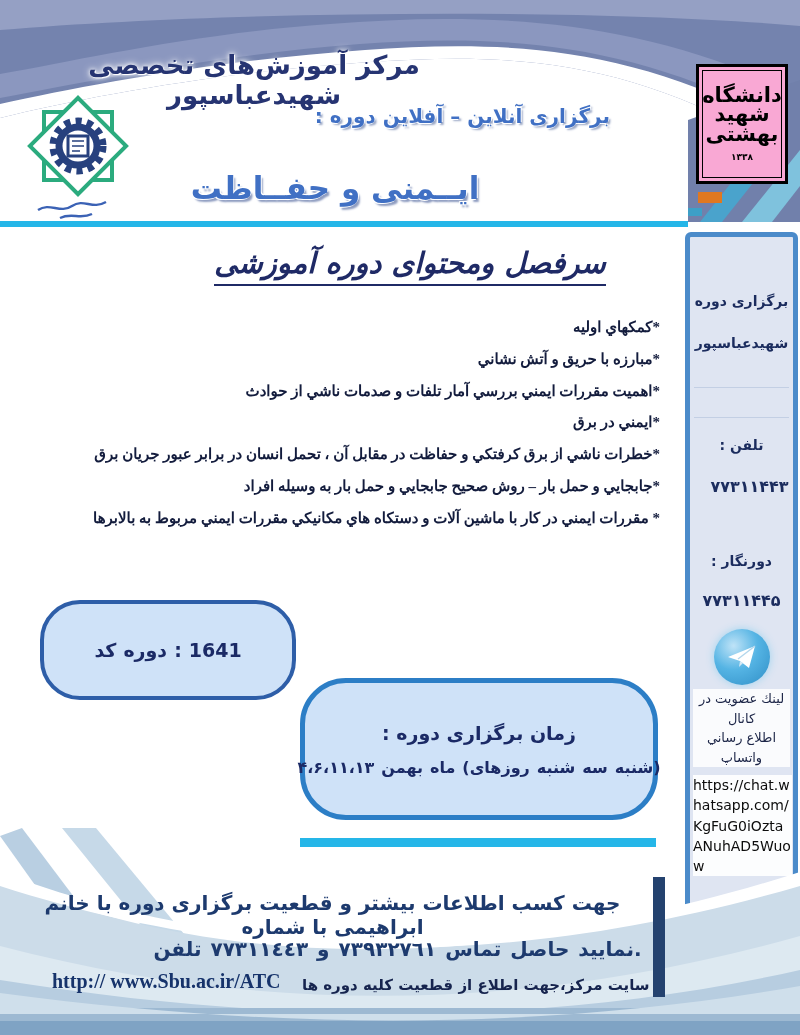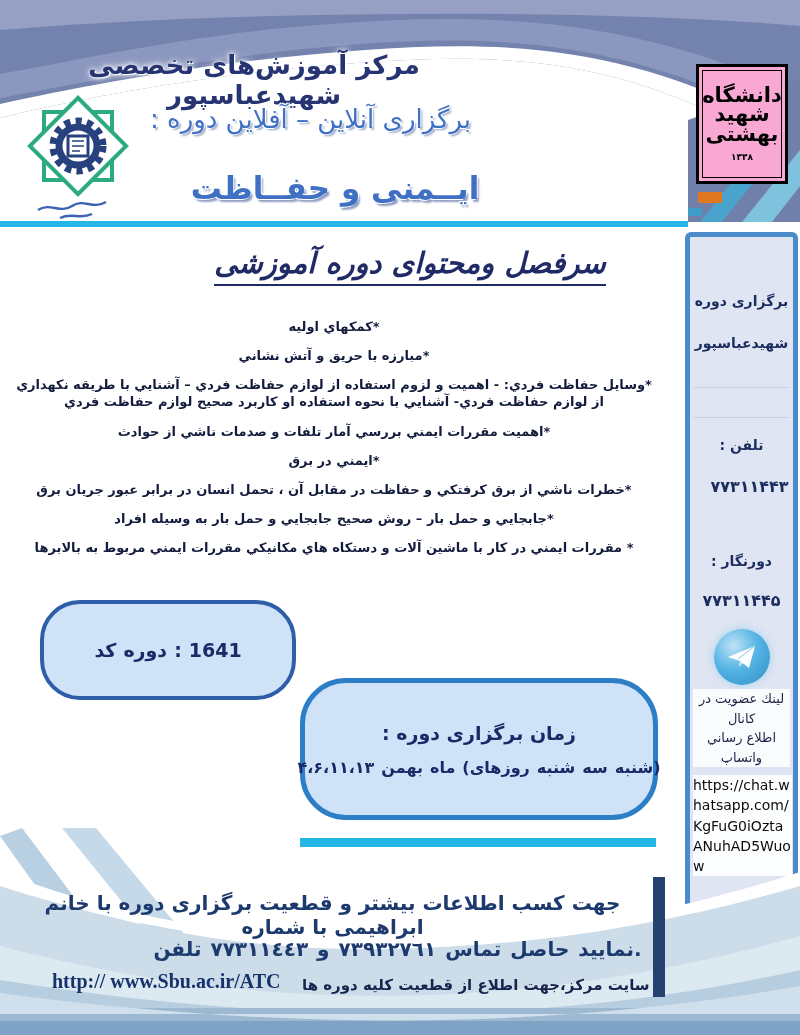--- a/index.html
+++ b/index.html
@@ -9,21 +9,21 @@
   
   .hdr-art, .ftr-art { position:absolute; left:0; z-index:1; }
   .hdr-art { top:0; }
   .ftr-art { top:828px; z-index:5; }
 
   .center-name { position:absolute; top:50px; left:28px; width:452px; z-index:3;
     direction:rtl; text-align:center; font-size:26px; font-weight:bold; color:#263472;
     text-shadow:0 0 4px #fff, 0 0 8px #fff, 1px 1px 0 #fff; }
 
   .subtitle { position:absolute; top:104px; left:150px; width:460px; z-index:3;
-    direction:rtl; text-align:left; font-size:26px; font-weight:normal; color:#4070c4;
+    direction:rtl; text-align:right; font-size:20px; font-weight:bold; color:#4070c4;
     text-shadow:-1px -1px 0 #fff, 1px -1px 0 #fff, -1px 1px 0 #fff, 2px 2px 2px #9aa7c5; }
 
   .course-title { position:absolute; top:170px; left:170px; width:330px; z-index:3;
     direction:rtl; text-align:center; font-size:31px; font-weight:bold; color:#4070c4;
     text-shadow:-1px -1px 0 #fff, 1px -1px 0 #fff, -1px 1px 0 #fff, 2px 3px 2px #8e9cc0; }
 
   .logo-left { position:absolute; top:94px; left:20px; z-index:3; }
 
   .logo-sbu { position:absolute; top:64px; left:696px; width:92px; height:120px; z-index:3;
     background:#f9a8d4; border:3px solid #000; outline:1px solid #000; outline-offset:-7px;
@@ -34,22 +34,22 @@
 
   .cyan-line { position:absolute; top:221px; left:0; width:688px; height:6px; background:#25b6e8; z-index:2; }
 
   
   .heading { position:absolute; top:246px; left:150px; width:520px; z-index:2;
     direction:rtl; text-align:center; }
   .heading span { display:inline-block; font-size:29px; font-weight:bold; font-style:italic;
     color:#1f2a66; border-bottom:2px solid #1f2a66; padding-bottom:4px; }
 
   .topics { position:absolute; top:318px; left:8px; width:652px; z-index:2; direction:rtl; }
-  .topic { text-align:center; font-size:13px; font-weight:bold; color:#131c3d;
-    line-height:1.32; margin-bottom:12px; }
+  .topic { text-align:right; font-size:15px; font-weight:bold; color:#131c3d;
+    line-height:1.32; margin-bottom:12px;font-family:Liberation Serif, serif; }
 
   .pill { position:absolute; z-index:2; background:#cfe2f8; display:flex; flex-direction:column;
     justify-content:center; align-items:center; }
   .pill-code { top:600px; left:40px; width:256px; height:100px; border:4px solid #2e5ea8; border-radius:40px; }
   .pill-sched { top:678px; left:300px; width:358px; height:142px; border:5px solid #2c7ec6; border-radius:46px; }
 
   .seg-row { display:flex; direction:ltr; justify-content:center; align-items:baseline; gap:7px;
     font-weight:bold; color:#1b2a66; }
   .pill-code .seg-row { font-size:19px;align-items:center; }
   .sched-title { direction:rtl; text-align:center; font-size:19px; font-weight:bold; color:#1b2a66; margin-bottom:14px; }
@@ -128,21 +128,20 @@
   <div class="course-title">ایــمنی و حفــاظت</div>
   <div class="cyan-line"></div>
 
   <div class="heading">
     <span>سرفصل ومحتوای دوره آموزشی</span>
   </div>
 
   <div class="topics">
     <div class="topic">*كمكهاي اوليه</div>
     <div class="topic">*مبارزه با حريق و آتش نشاني</div>
-    <div class="topic">*وسايل حفاظت فردي: - اهميت و لزوم استفاده از لوازم حفاظت فردي – آشنايي با طريقه نكهداري از لوازم حفاظت فردي- آشنايي با نحوه استفاده او كاربرد صحيح لوازم حفاظت فردي</div>
     <div class="topic">*اهميت مقررات ايمني بررسي آمار تلفات و صدمات ناشي از حوادث</div>
     <div class="topic">*ايمني در برق</div>
     <div class="topic">*خطرات ناشي از برق كرفتكي و حفاظت در مقابل آن ، تحمل انسان در برابر عبور جريان برق</div>
     <div class="topic">*جابجايي و حمل بار – روش صحيح جابجايي و حمل بار به وسيله افراد</div>
     <div class="topic">* مقررات ايمني در كار با ماشين آلات و دستكاه هاي مكانيكي مقررات ايمني مربوط به بالابرها</div>
   </div>
 
   <div class="pill pill-code">
     <div class="seg-row">
       <span>کد</span>

